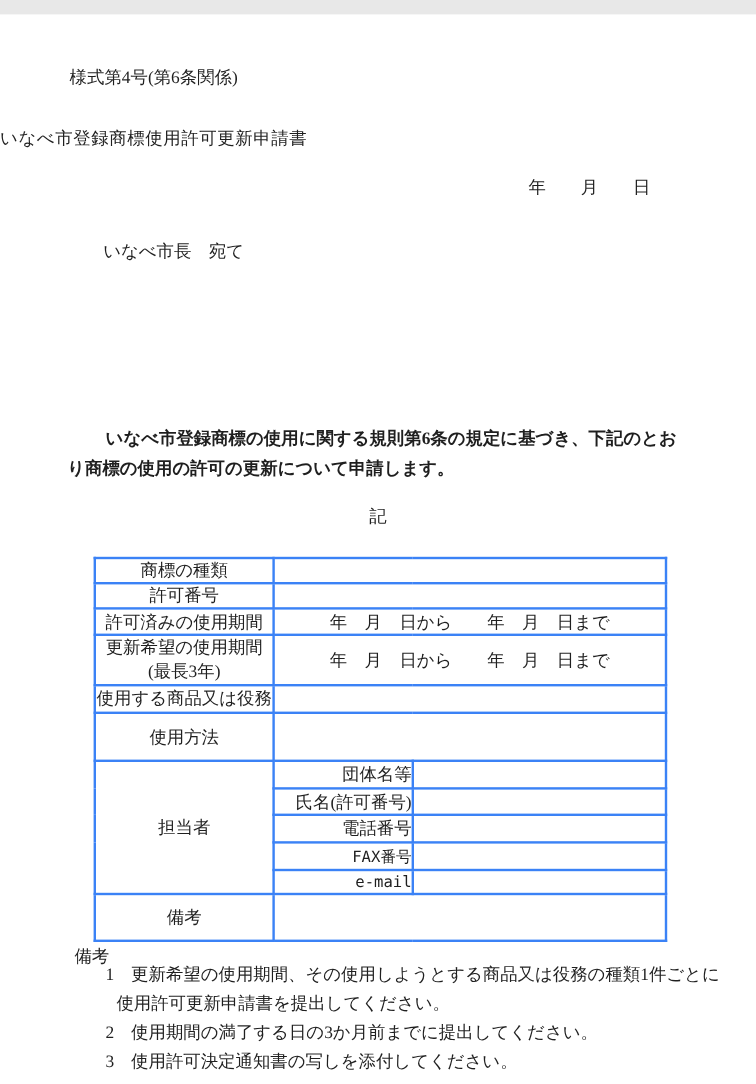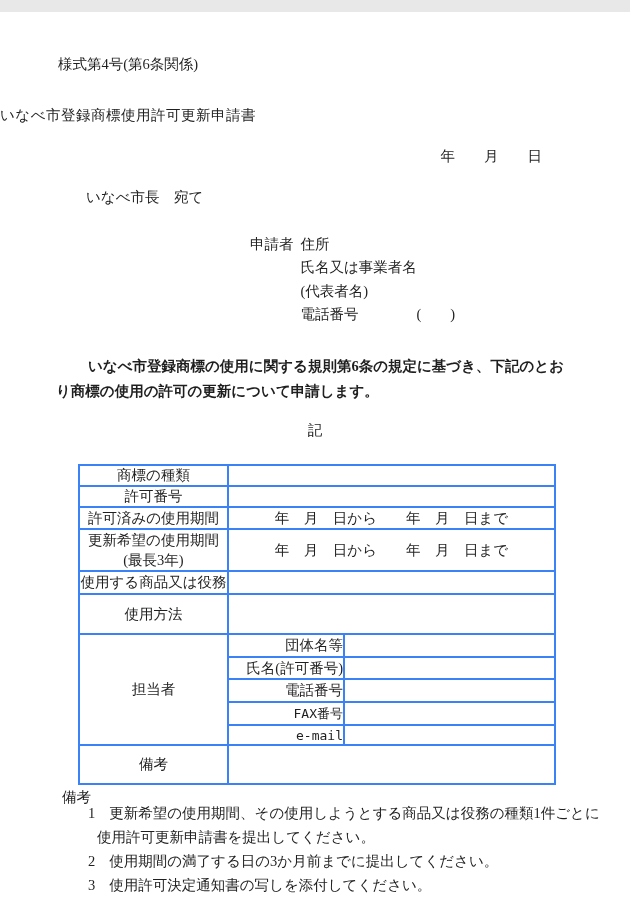--- a/index.html
+++ b/index.html
@@ -11,21 +11,21 @@
     font-family:"Liberation Serif","DejaVu Serif",serif;
     font-size:14.5px;
     color:#1f1f1f;
     overflow:hidden;
   }
   .abs { position:absolute; }
 
   #form-number { left:58px; top:43px; }
   #doc-title   { left:0; right:0; top:94px; text-align:left; letter-spacing:0.5px; }
   #date-line   { right:88px; top:135px; }
-  #addressee   { left:86px; top:176px; }
+  #addressee   { left:86px; top:188px; }
 
   #applicant { left:250px; top:221px; display:flex; gap:7px; line-height:23.4px; }
   #applicant .lines div { white-space:pre; }
 
   #body-par { left:56px; top:342px; width:516px; line-height:25px; text-indent:32px;font-weight:bold; }
   #section-marker { left:0; right:0; top:409px; text-align:center; }
 
   #app-table { left:78px; top:452px; border-collapse:collapse; table-layout:fixed; width:476px; }
   #app-table td { border:2px solid #3b82f6; padding:0; vertical-align:middle; overflow:hidden; }
   #app-table td.c-label { text-align:center; }
@@ -45,29 +45,20 @@
 <div class="page">
 
   <div class="abs" id="form-number">様式第4号(第6条関係)</div>
 
   <div class="abs" id="doc-title">いなべ市登録商標使用許可更新申請書</div>
 
   <div class="abs" id="date-line">年　　月　　日</div>
 
   <div class="abs" id="addressee">いなべ市長　宛て</div>
 
-  <div class="abs" id="applicant">
-    <div>申請者</div>
-    <div class="lines">
-      <div>住所</div>
-      <div>氏名又は事業者名</div>
-      <div>(代表者名)</div>
-      <div>電話番号　　　　(　　)</div>
-    </div>
-  </div>
 
   <div class="abs" id="body-par">いなべ市登録商標の使用に関する規則第6条の規定に基づき、下記のとおり商標の使用の許可の更新について申請します。</div>
 
   <div class="abs" id="section-marker">記</div>
 
   <table class="abs" id="app-table">
     <colgroup>
         <col style="width:149px">
         <col style="width:116px">
         <col style="width:211px">

